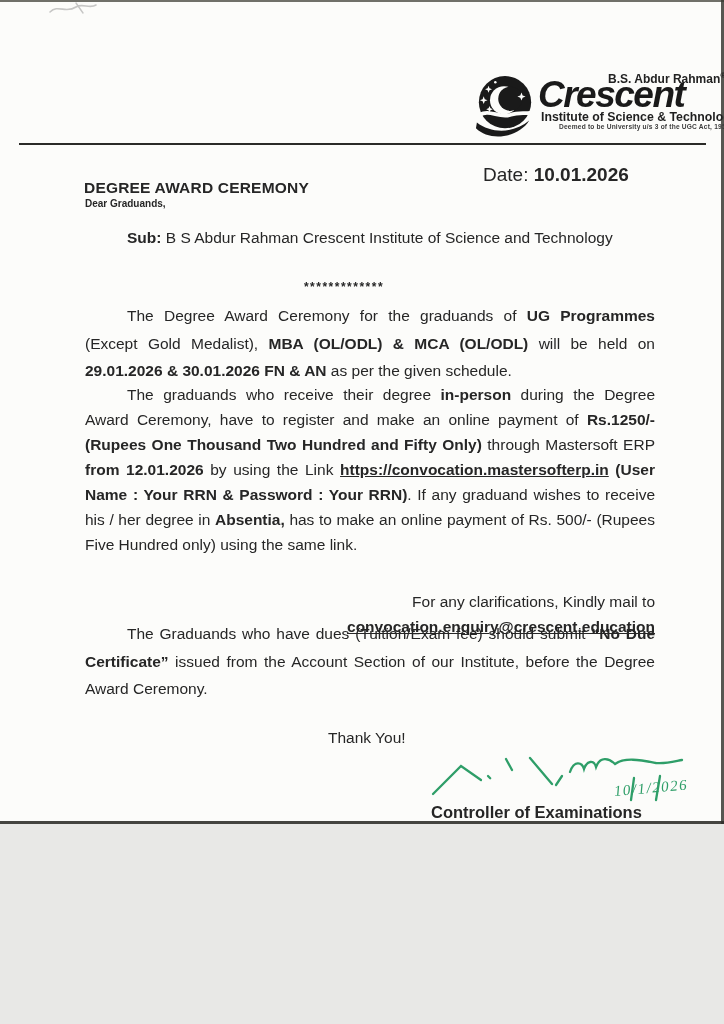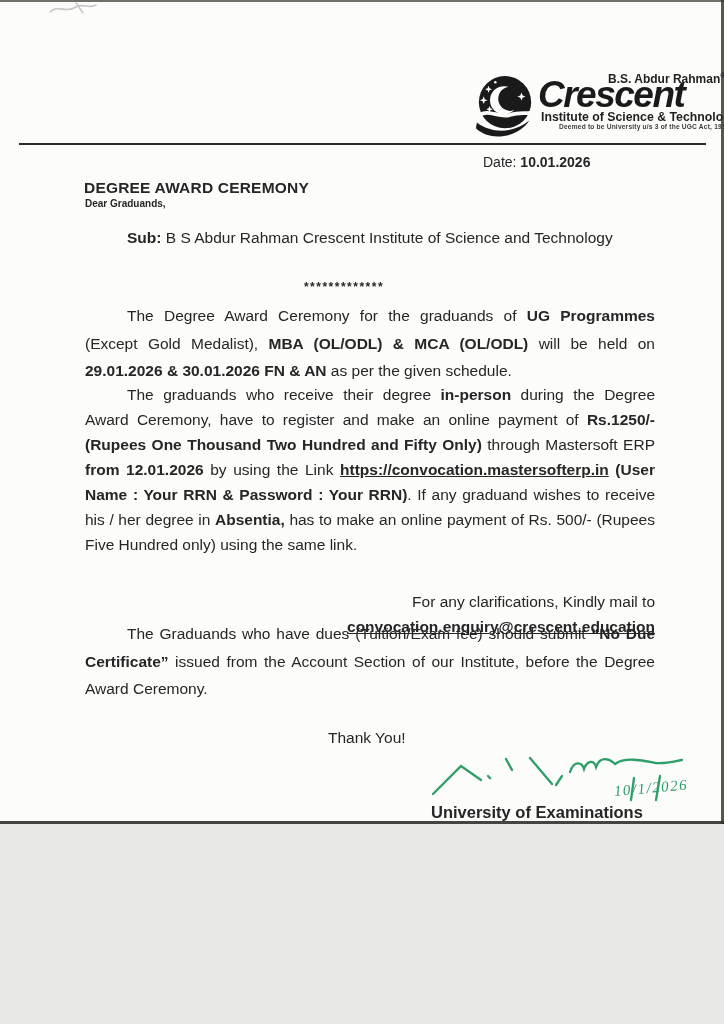--- a/index.html
+++ b/index.html
@@ -28,21 +28,21 @@
   .brand-prefix{top:71px;left:608px;font-size:12px;font-weight:700;color:#222;white-space:nowrap;}
   .brand-prefix sup{font-size:8px;}
   .brand-name{top:76px;left:538px;font-size:37px;font-weight:800;letter-spacing:-1.5px;color:var(--logo-black);line-height:1;font-style:italic;}
   .brand-subtitle{top:110px;left:541px;font-size:12.3px;font-weight:700;color:#1f1f1f;white-space:nowrap;}
   .brand-tagline{top:123px;left:559px;font-size:6.6px;font-weight:700;color:#3c3c3c;letter-spacing:.2px;white-space:nowrap;}
   .logo-mark{top:74px;left:474px;width:62px;height:66px;}
 
   .header-rule{top:143px;left:19px;width:687px;height:2px;background:#2b2b28;}
 
   
-  .date-line{top:154px;left:483px;font-size:14px;}
+  .date-line{top:164px;left:483px;font-size:19px;}
   .date-line .b{font-weight:700;}
   .title{top:179px;left:84px;width:570px;font-size:15.5px;font-weight:700;letter-spacing:.2px;}
   .salutation{top:198px;left:85px;font-size:10px;font-weight:700;}
   .subject-1{top:229px;left:127px;font-size:15.5px;text-align:right;}
   .subject-2{top:257px;left:166px;font-size:15.5px;}
   .stars{top:280px;left:84px;width:520px;text-align:center;font-size:12px;font-weight:700;letter-spacing:1.5px;}
 
   .para{left:85px;width:570px;font-size:15.5px;text-align:justify;}
   .p1{top:302px;line-height:27.5px;text-indent:42px;}
   .p2{top:382px;line-height:25px;text-indent:42px;}
@@ -125,17 +125,17 @@
       <path d="M78,9 l6,11"></path>
       <path d="M102,8 L124,34"></path>
       <path d="M128,35 l6,-9"></path>
       <path d="M142,22 C146,10 154,12 156,19 C159,10 166,10 168,17 C172,6 181,8 187,14 C197,7 212,10 228,13 C238,14 248,11 254,10"></path>
       <path d="M206,28 l-3,22"></path>
       <path d="M232,26 l-4,24"></path>
     </g>
     <text x="186" y="43" transform="rotate(-5 220 40)" font-family="Liberation Serif, serif" font-style="italic" font-size="15" fill="var(--signature-green)" letter-spacing="1.5">10/1/2026</text>
   </svg>
 
-  <div class="abs signatory">University of Examinations</div>
+  <div class="abs signatory">Controller of Examinations</div>
 
   <div class="abs enclosure">Enclosure: Degree Award Ceremony Schedule</div>
 
 </div>
 
 </body></html>

